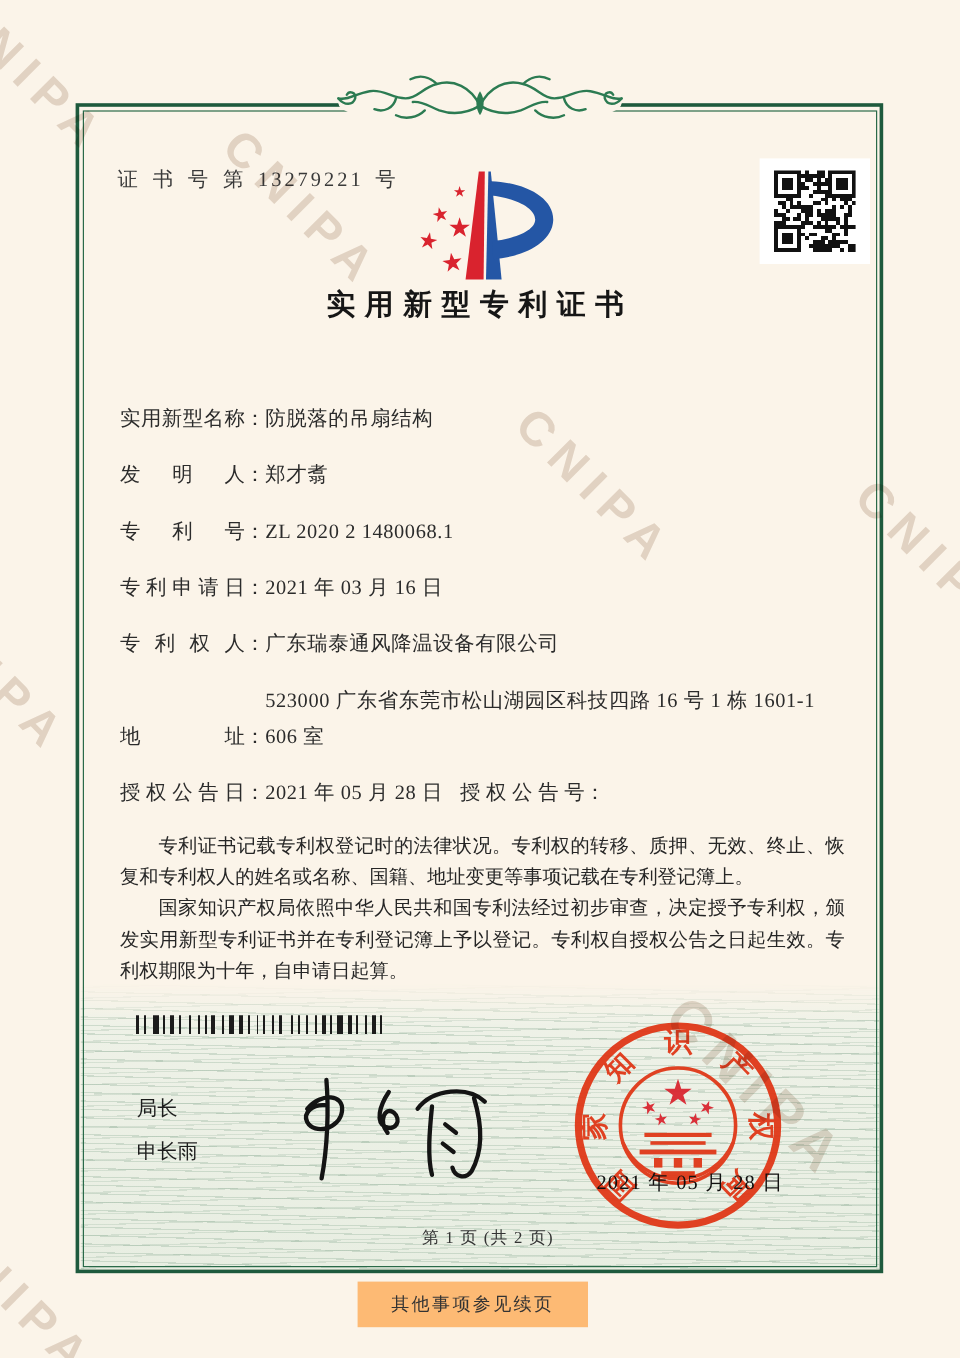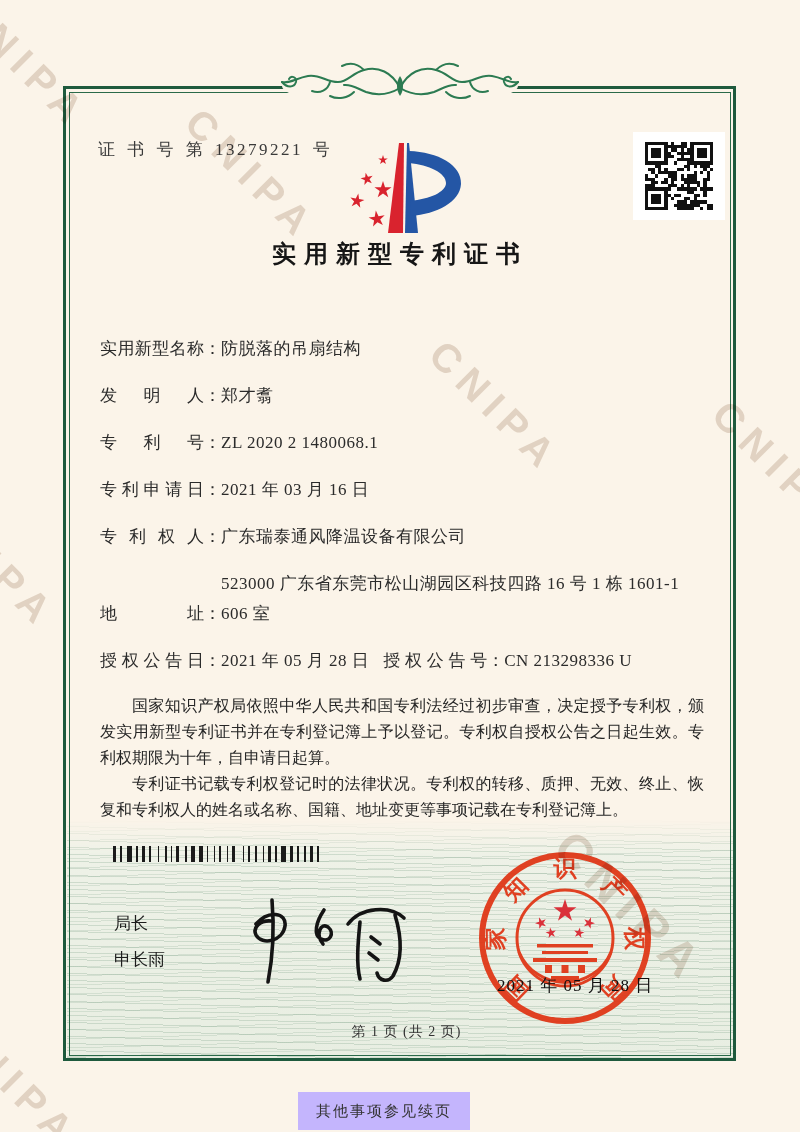--- a/index.html
+++ b/index.html
@@ -52,22 +52,22 @@
   .paras p{margin:0;text-indent:2em;}
   
   .barcode{position:absolute;left:113px;top:846px;z-index:2;}
   .director{position:absolute;left:114px;top:906px;z-index:2;font-family:"Liberation Sans","DejaVu Sans",sans-serif;font-size:17px;color:#1d1d1d;line-height:36px;}
   .signature{position:absolute;left:232px;top:894px;z-index:2;}
   .seal{position:absolute;left:463px;top:836px;z-index:4;opacity:.93;}
   .seal text{font-family:"Liberation Serif","DejaVu Serif",serif;font-weight:bold;font-size:23px;fill:#e03414;}
   .seal-date{position:absolute;left:497px;top:974px;width:200px;z-index:5;font-size:17px;letter-spacing:1px;color:#101010;}
   .page-info{position:absolute;left:13px;right:0;top:1023px;text-align:center;z-index:2;font-size:14px;color:#333;letter-spacing:1px;}
   .note-box{
-    position:absolute;left:298px;top:1068px;width:172px;height:38px;background:#c4b5fd;z-index:2;
-    display:flex;align-items:center;justify-content:center;font-size:15px;color:#333;letter-spacing:2px;margin-top:24px;
+    position:absolute;left:298px;top:1068px;width:192px;height:38px;background:#fdba74;z-index:2;
+    display:flex;align-items:center;justify-content:center;font-size:15px;color:#333;letter-spacing:2px;
   }
   .ornament{position:absolute;left:280px;top:58px;z-index:4;}
 </style>
 </head>
 <body>
 
 <div class="page">
 
   <div class="waves"></div>
 
@@ -306,25 +306,24 @@
         <span class="colon">：</span>
       <span class="val pre">523000 广东省东莞市松山湖园区科技四路 16 号 1 栋 1601-1
 606 室</span>
     </div>
     <div class="row">
       <span class="lbl">授权公告日</span>
         <span class="colon">：</span>
       <span class="val">2021 年 05 月 28 日</span>
       <span class="lbl pair2">授权公告号</span>
         <span class="colon">：</span>
-      <span class="val">CN 213298336 U</span>
     </div>
     <div class="paras">
+      <p>专利证书记载专利权登记时的法律状况。专利权的转移、质押、无效、终止、恢复和专利权人的姓名或名称、国籍、地址变更等事项记载在专利登记簿上。</p>
       <p>国家知识产权局依照中华人民共和国专利法经过初步审查，决定授予专利权，颁发实用新型专利证书并在专利登记簿上予以登记。专利权自授权公告之日起生效。专利权期限为十年，自申请日起算。</p>
-      <p>专利证书记载专利权登记时的法律状况。专利权的转移、质押、无效、终止、恢复和专利权人的姓名或名称、国籍、地址变更等事项记载在专利登记簿上。</p>
     </div>
   </div>
 
   <svg class="barcode" id="barcode" width="210" height="16" viewBox="0 0 210 16" shape-rendering="crispEdges">
       <rect x="0.0" y="0" width="3.2" height="16" fill="#1b1b1b"></rect>
       <rect x="7.2" y="0" width="1.6" height="16" fill="#1b1b1b"></rect>
       <rect x="14.4" y="0" width="4.8" height="16" fill="#1b1b1b"></rect>
       <rect x="23.2" y="0" width="1.6" height="16" fill="#1b1b1b"></rect>
       <rect x="28.8" y="0" width="3.2" height="16" fill="#1b1b1b"></rect>
       <rect x="36.0" y="0" width="1.6" height="16" fill="#1b1b1b"></rect>

